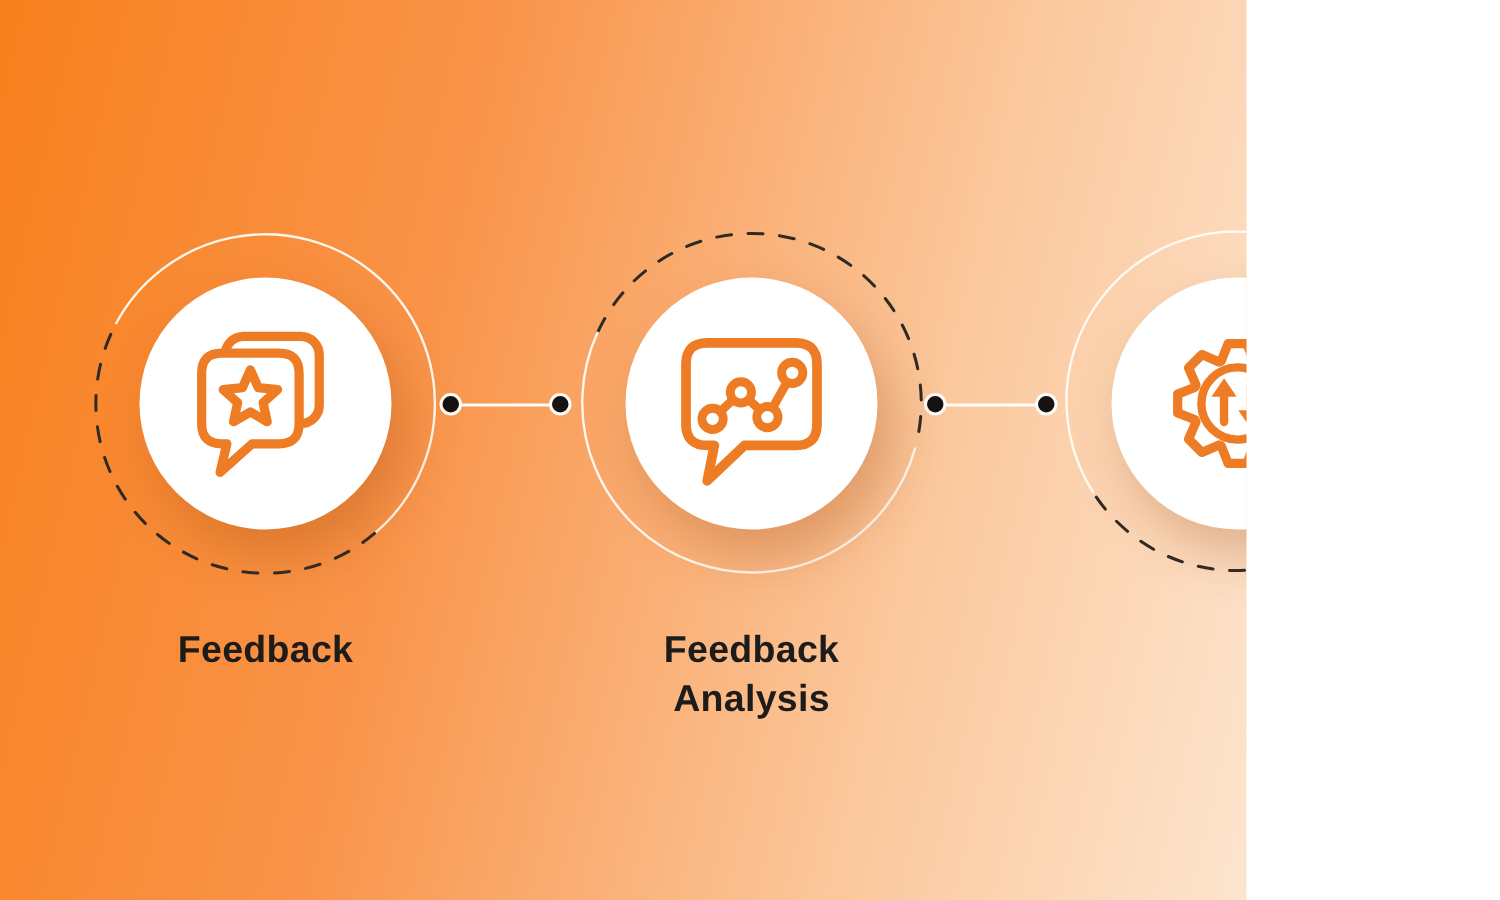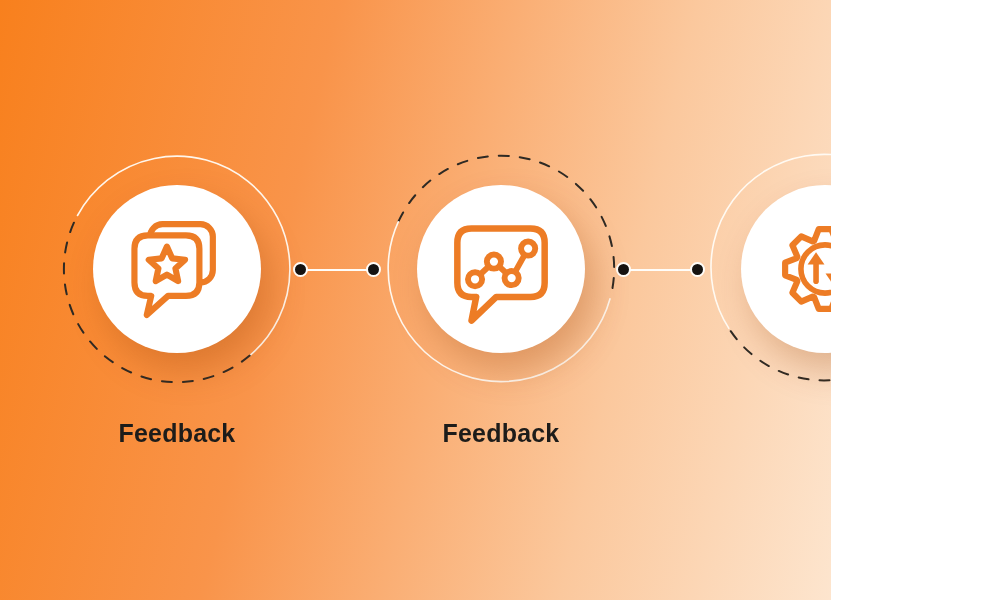--- a/index.html
+++ b/index.html
@@ -101,15 +101,16 @@
     <path d="M 42 35 L 34.5 46 H 49.5 Z" fill="#ed7c25"></path>
     <path class="stroke-ic" stroke-width="5" d="M 58 39 V 56"></path>
     <path d="M 58 65 L 50.5 54 H 65.5 Z" fill="#ed7c25"></path>
   </svg>
 
   <div class="label label-1">
     <div>Feedback</div>
   </div>
   <div class="label label-2">
     <div>Feedback</div>
+    <div>Analysis</div>
   </div>
 
 </div>
 
 </body></html>

